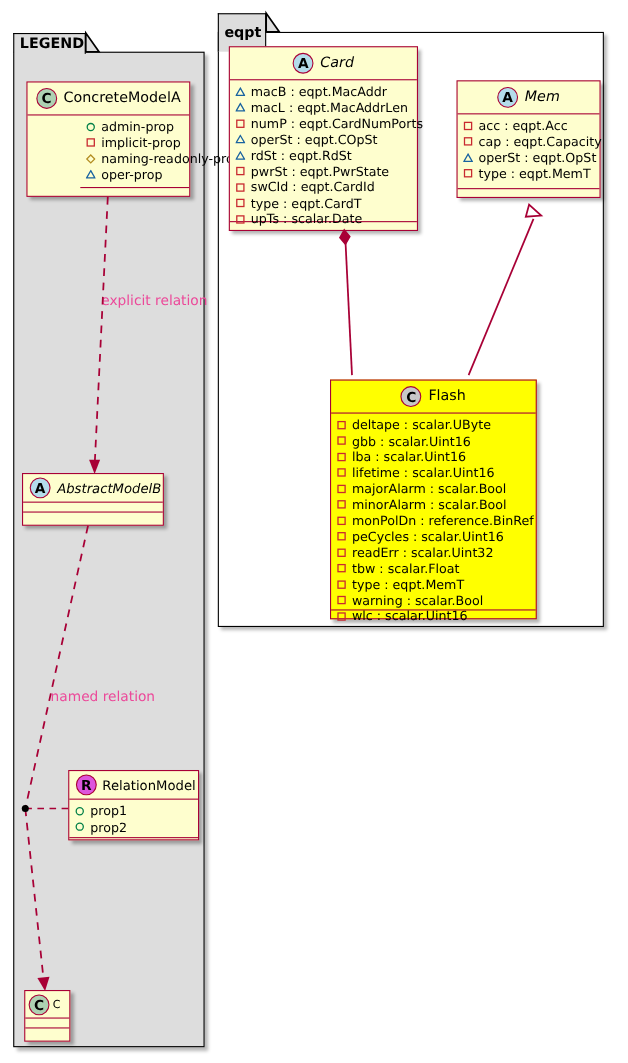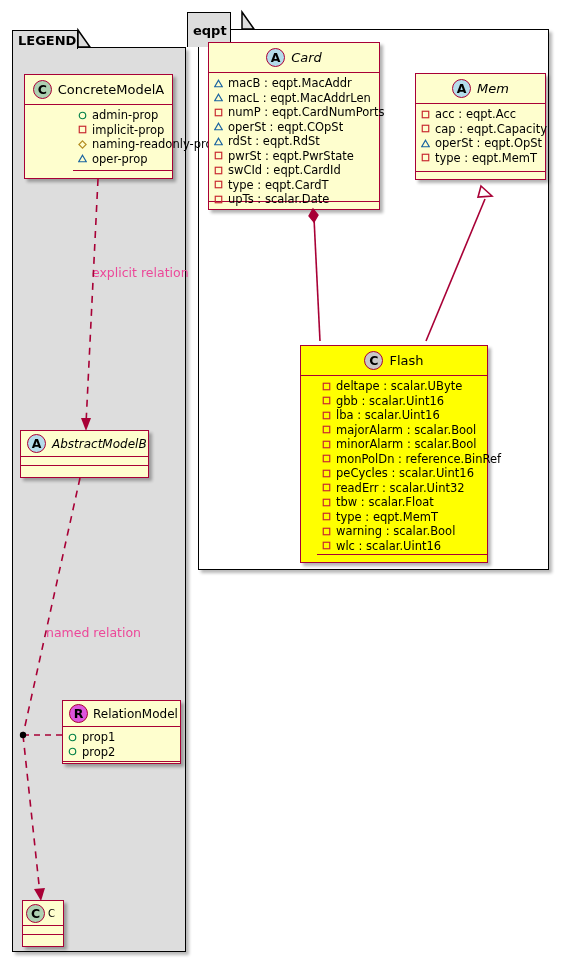--- a/index.html
+++ b/index.html
@@ -162,21 +162,21 @@
     <span class="badge c">C</span>
     <span class="nm" style="font-size:10px;">C</span>
   </div>
   <div class="cls-attrs" style="height:9px;padding:0;"></div>
   <div class="cls-foot"></div>
 </div>
 
 <div class="rlabel" style="left:92px;top:265px;">explicit relation</div>
 <div class="rlabel" style="left:46px;top:625px;">named relation</div>
 
-<div class="pkg-tab" style="left:187px;top:12px;width:44px;height:35px;">
+<div class="pkg-tab" style="left:198px;top:12px;width:44px;height:35px;">
   <span>eqpt</span>
 </div>
 <svg class="edges" style="z-index:3;">
   <polygon points="242,12 254,29 242,29" fill="#DDDDDD" stroke="#000000" stroke-width="1.5"></polygon>
 </svg>
 <div class="pkg-body eqpt-body" style="left:198px;top:29px;width:351px;height:541px;"></div>
 
 <div class="cls" style="left:208px;top:42px;width:172px;height:168px;">
   <div class="cls-title">
     <span class="badge a">A</span>
@@ -273,38 +273,44 @@
     </div>
   </div>
   <div class="cls-foot"></div>
 </div>
 
 <div class="cls flash" style="left:300px;top:345px;width:188px;height:218px;">
   <div class="cls-title">
     <span class="badge gray">C</span>
     <span class="nm">Flash</span>
   </div>
-  <div class="cls-attrs" style="height:179px;margin-left:16px;">
+  <div class="cls-attrs" style="height:179px;">
     <div class="attr">
       <svg class="mk" viewBox="0 0 10 10">
           <rect x="1.4" y="1.4" width="7.2" height="7.2" fill="none" stroke="#C82930" stroke-width="1.3"></rect>
         </svg>
       <span>deltape : scalar.UByte</span>
     </div>
     <div class="attr">
       <svg class="mk" viewBox="0 0 10 10">
           <rect x="1.4" y="1.4" width="7.2" height="7.2" fill="none" stroke="#C82930" stroke-width="1.3"></rect>
         </svg>
       <span>gbb : scalar.Uint16</span>
     </div>
     <div class="attr">
       <svg class="mk" viewBox="0 0 10 10">
           <rect x="1.4" y="1.4" width="7.2" height="7.2" fill="none" stroke="#C82930" stroke-width="1.3"></rect>
         </svg>
       <span>lba : scalar.Uint16</span>
+    </div>
+    <div class="attr">
+      <svg class="mk" viewBox="0 0 10 10">
+          <rect x="1.4" y="1.4" width="7.2" height="7.2" fill="none" stroke="#C82930" stroke-width="1.3"></rect>
+        </svg>
+      <span>lifetime : scalar.Uint16</span>
     </div>
     <div class="attr">
       <svg class="mk" viewBox="0 0 10 10">
           <rect x="1.4" y="1.4" width="7.2" height="7.2" fill="none" stroke="#C82930" stroke-width="1.3"></rect>
         </svg>
       <span>majorAlarm : scalar.Bool</span>
     </div>
     <div class="attr">
       <svg class="mk" viewBox="0 0 10 10">
           <rect x="1.4" y="1.4" width="7.2" height="7.2" fill="none" stroke="#C82930" stroke-width="1.3"></rect>

